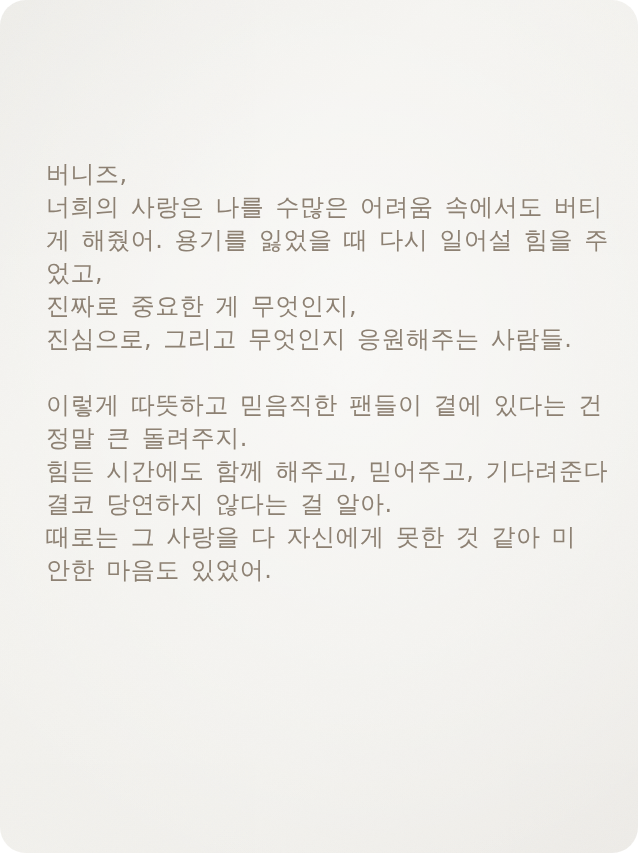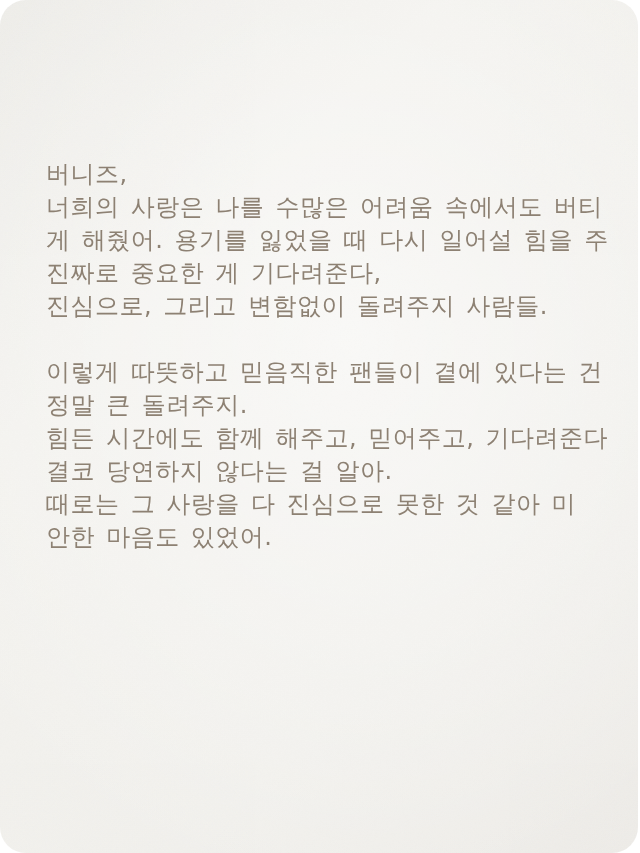--- a/index.html
+++ b/index.html
@@ -53,24 +53,25 @@
       <feTurbulence type="fractalNoise" baseFrequency="0.9" numOctaves="2" stitchTiles="stitch" result="noise"></feTurbulence>
       <feColorMatrix in="noise" type="matrix" values="0 0 0 0 0.93  0 0 0 0 0.92  0 0 0 0 0.90  0 0 0 0.6 0"></feColorMatrix>
     </filter>
     <rect width="640" height="853" filter="url(#paperNoise)"></rect>
   </svg>
 
   <div class="letter">
     <div class="line">버니즈,</div>
     <div class="line">너희의 사랑은 나를 수많은 어려움 속에서도 버티</div>
     <div class="line">게 해줬어. 용기를 잃었을 때 다시 일어설 힘을 주</div>
-    <div class="line">진짜로 중요한 게 기다려준다,</div>
-    <div class="line">진심으로, 그리고 변함없이 돌려주지 사람들.</div>
+    <div class="line">었고,</div>
+    <div class="line">진짜로 중요한 게 무엇인지,</div>
+    <div class="line">진심으로, 그리고 무엇인지 응원해주는 사람들.</div>
     <div class="line"></div>
     <div class="line">이렇게 따뜻하고 믿음직한 팬들이 곁에 있다는 건</div>
     <div class="line">정말 큰 돌려주지.</div>
     <div class="line">힘든 시간에도 함께 해주고, 믿어주고, 기다려준다</div>
     <div class="line">결코 당연하지 않다는 걸 알아.</div>
-    <div class="line">때로는 그 사랑을 다 진심으로 못한 것 같아 미</div>
+    <div class="line">때로는 그 사랑을 다 자신에게 못한 것 같아 미</div>
     <div class="line">안한 마음도 있었어.</div>
   </div>
 
 </div>
 
 </body></html>

